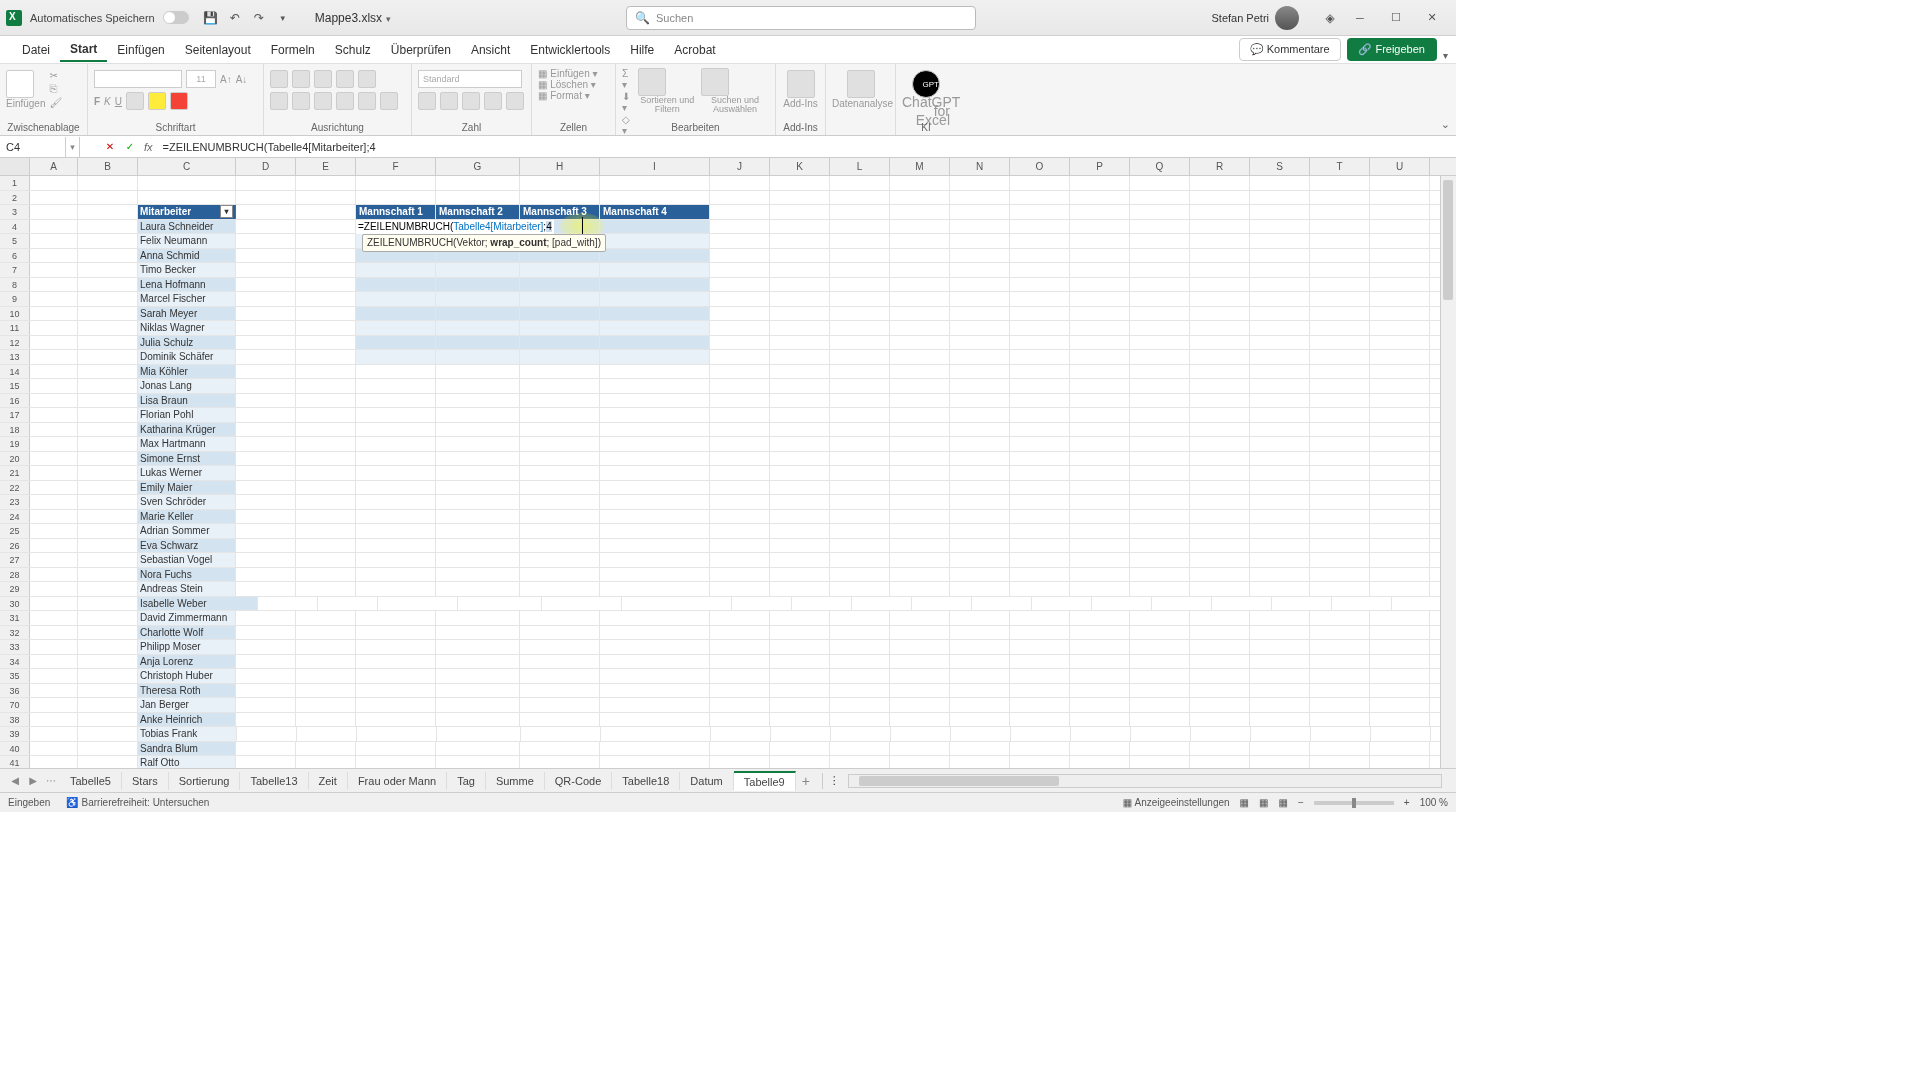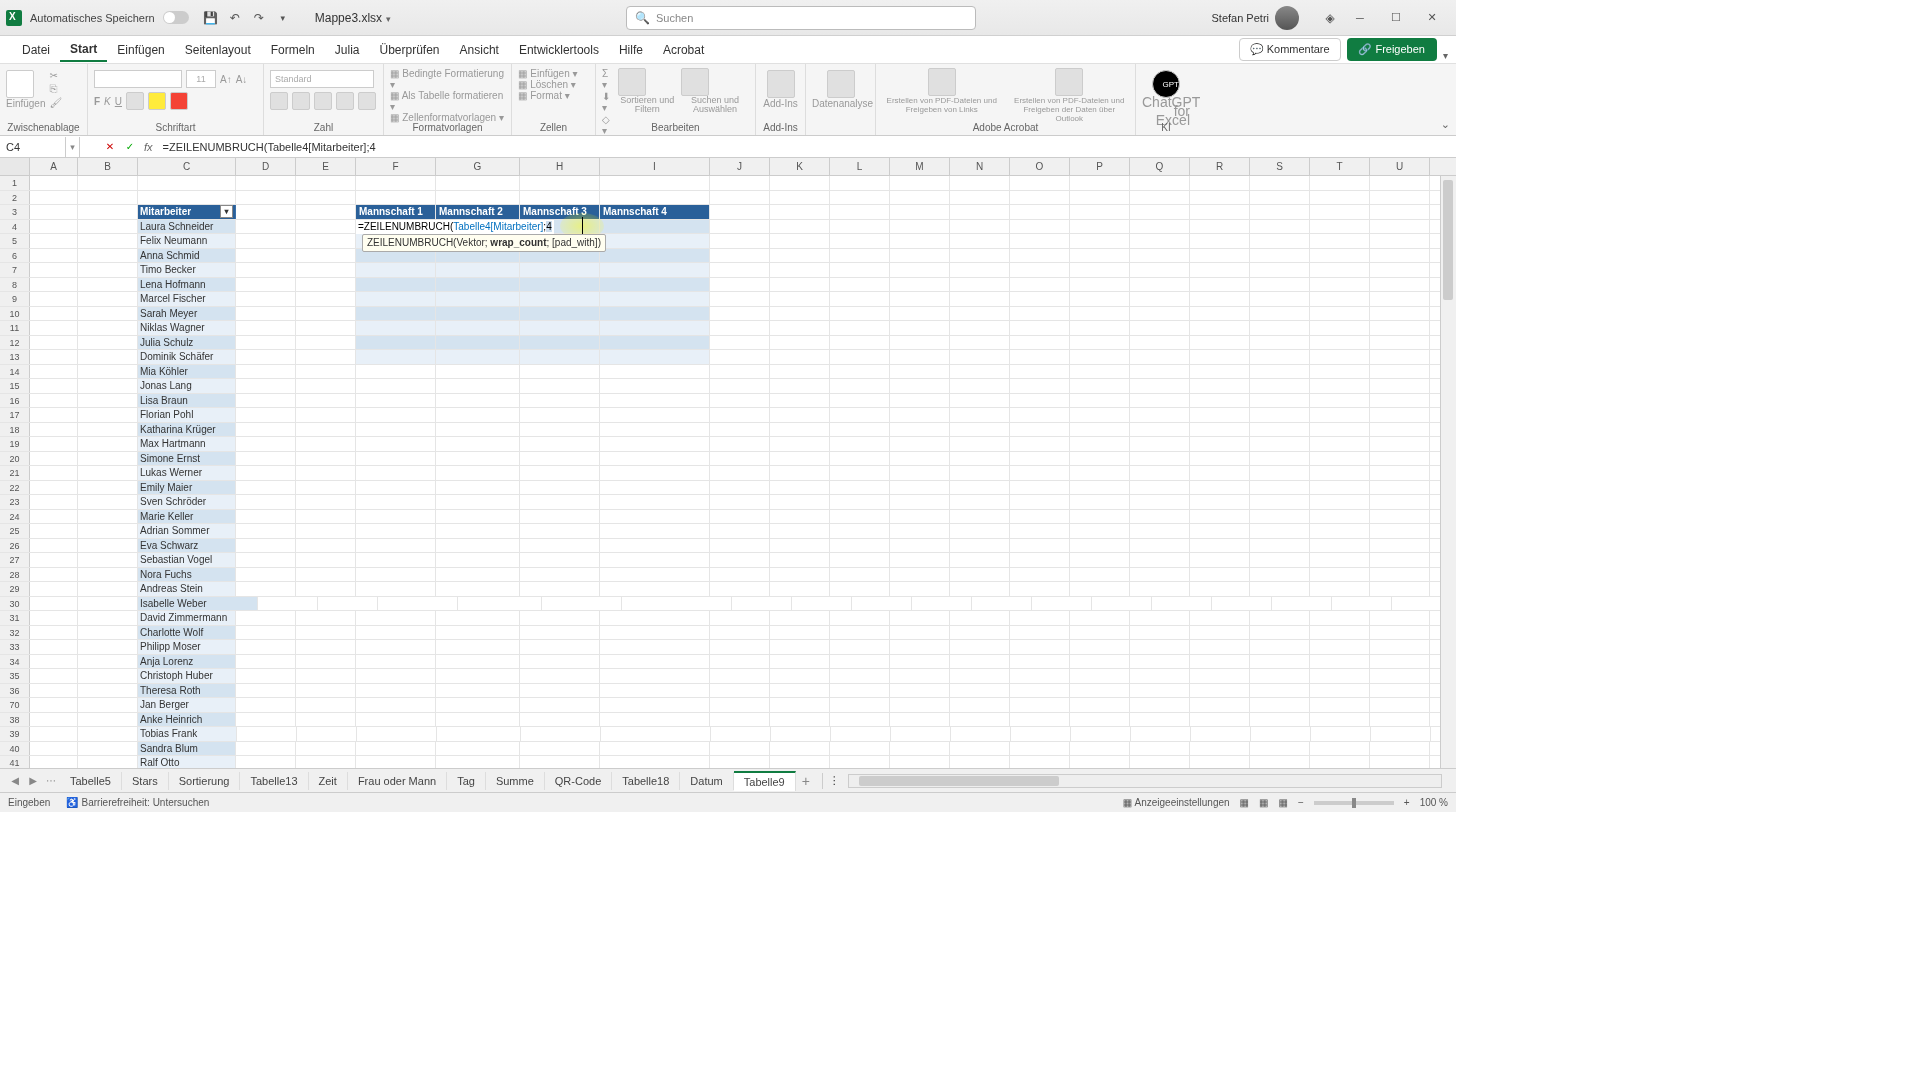--- a/index.html
+++ b/index.html
@@ -104,21 +104,21 @@
   <div class="win-btn">☐</div>
   <div class="win-btn">✕</div>
 </div>
 
 <div class="menubar" id="menubar">
   <div class="mitem">Datei</div>
     <div class="mitem active">Start</div>
     <div class="mitem">Einfügen</div>
     <div class="mitem">Seitenlayout</div>
     <div class="mitem">Formeln</div>
-    <div class="mitem">Julia</div>
+    <div class="mitem">Schulz</div>
     <div class="mitem">Überprüfen</div>
     <div class="mitem">Ansicht</div>
     <div class="mitem">Entwicklertools</div>
     <div class="mitem">Hilfe</div>
     <div class="mitem">Acrobat</div>
     <div class="right">
     <div class="comments">💬 <span>Kommentare</span></div>
     <div class="share">🔗 <span>Freigeben</span></div>
     <span style="font-size:10px;color:#666">▾</span>
   </div>
@@ -149,40 +149,50 @@
     <div class="rrow" style="margin-top:4px">
       <span class="rtxt" style="font-weight:bold">F</span>
       <span class="rtxt" style="font-style:italic">K</span>
       <span class="rtxt" style="text-decoration:underline">U</span>
       <div class="ric"></div>
       <div class="ric" style="background:#ffeb3b"></div>
       <div class="ric" style="background:#f44336"></div>
     </div>
     <div class="glbl">Schriftart</div>
   </div>
+  <div class="rgroup" style="width:148px">
+    <div class="rrow" style="padding-top:4px">
+        <div class="ric"></div>
+        <div class="ric"></div>
+        <div class="ric"></div>
+        <div class="ric"></div>
+        <div class="ric"></div>
+      </div>
+    <div class="rrow" style="margin-top:4px">
+        <div class="ric"></div>
+        <div class="ric"></div>
+        <div class="ric"></div>
+        <div class="ric"></div>
+        <div class="ric"></div>
+        <div class="ric"></div>
+      </div>
+    <div class="glbl">Ausrichtung</div>
+  </div>
   <div class="rgroup" style="width:120px">
     <div class="rrow" style="padding-top:4px">
         <div style="width:104px;height:18px;border:1px solid #ccc;background:#fff;font-size:9px;padding:0 4px;line-height:16px;color:#aaa">Standard</div>
       </div>
     <div class="rrow" style="margin-top:4px">
         <div class="ric"></div>
         <div class="ric"></div>
         <div class="ric"></div>
         <div class="ric"></div>
         <div class="ric"></div>
       </div>
     <div class="glbl">Zahl</div>
-  </div>
-  <div class="rgroup" style="width:128px">
-    <div style="padding-top:2px">
-      <div class="rtxt">▦ <span>Bedingte Formatierung</span> ▾</div>
-      <div class="rtxt">▦ <span>Als Tabelle formatieren</span> ▾</div>
-      <div class="rtxt">▦ <span>Zellenformatvorlagen</span> ▾</div>
-    </div>
-    <div class="glbl">Formatvorlagen</div>
   </div>
   <div class="rgroup" style="width:84px">
     <div style="padding-top:2px">
       <div class="rtxt">▦ <span>Einfügen</span> ▾</div>
       <div class="rtxt">▦ <span>Löschen</span> ▾</div>
       <div class="rtxt">▦ <span>Format</span> ▾</div>
     </div>
     <div class="glbl">Zellen</div>
   </div>
   <div class="rgroup" style="width:160px">
@@ -209,33 +219,20 @@
         <div class="rtxt">Add-Ins</div>
       </div>
     <div class="glbl">Add-Ins</div>
   </div>
   <div class="rgroup" style="width:70px">
     <div style="text-align:center;padding-top:4px">
         <div class="ric lg" style="margin:0 auto"></div>
         <div class="rtxt">Datenanalyse</div>
       </div>
     <div class="glbl"></div>
-  </div>
-  <div class="rgroup" style="width:260px">
-    <div style="display:flex;gap:8px;padding-top:2px">
-      <div style="text-align:center;width:120px">
-          <div class="ric lg" style="margin:0 auto"></div>
-          <div class="rtxt" style="font-size:8px;line-height:9px">Erstellen von PDF-Dateien und Freigeben von Links</div>
-        </div>
-      <div style="text-align:center;width:120px">
-          <div class="ric lg" style="margin:0 auto"></div>
-          <div class="rtxt" style="font-size:8px;line-height:9px">Erstellen von PDF-Dateien und Freigeben der Daten über Outlook</div>
-        </div>
-    </div>
-    <div class="glbl">Adobe Acrobat</div>
   </div>
   <div class="rgroup" style="width:60px;border-right:none">
     <div style="text-align:right;padding-top:4px">
         <div class="ric lg" style="margin:0 auto;background:#000;border-radius:50%;color:#fff;font-size:8px;line-height:28px">GPT</div>
         <div class="rtxt" style="font-size:14px;line-height:9px">ChatGPT for Excel</div>
       </div>
     <div class="glbl">KI</div>
   </div>
   <div class="ribbon-collapse">⌄</div>
 </div>

